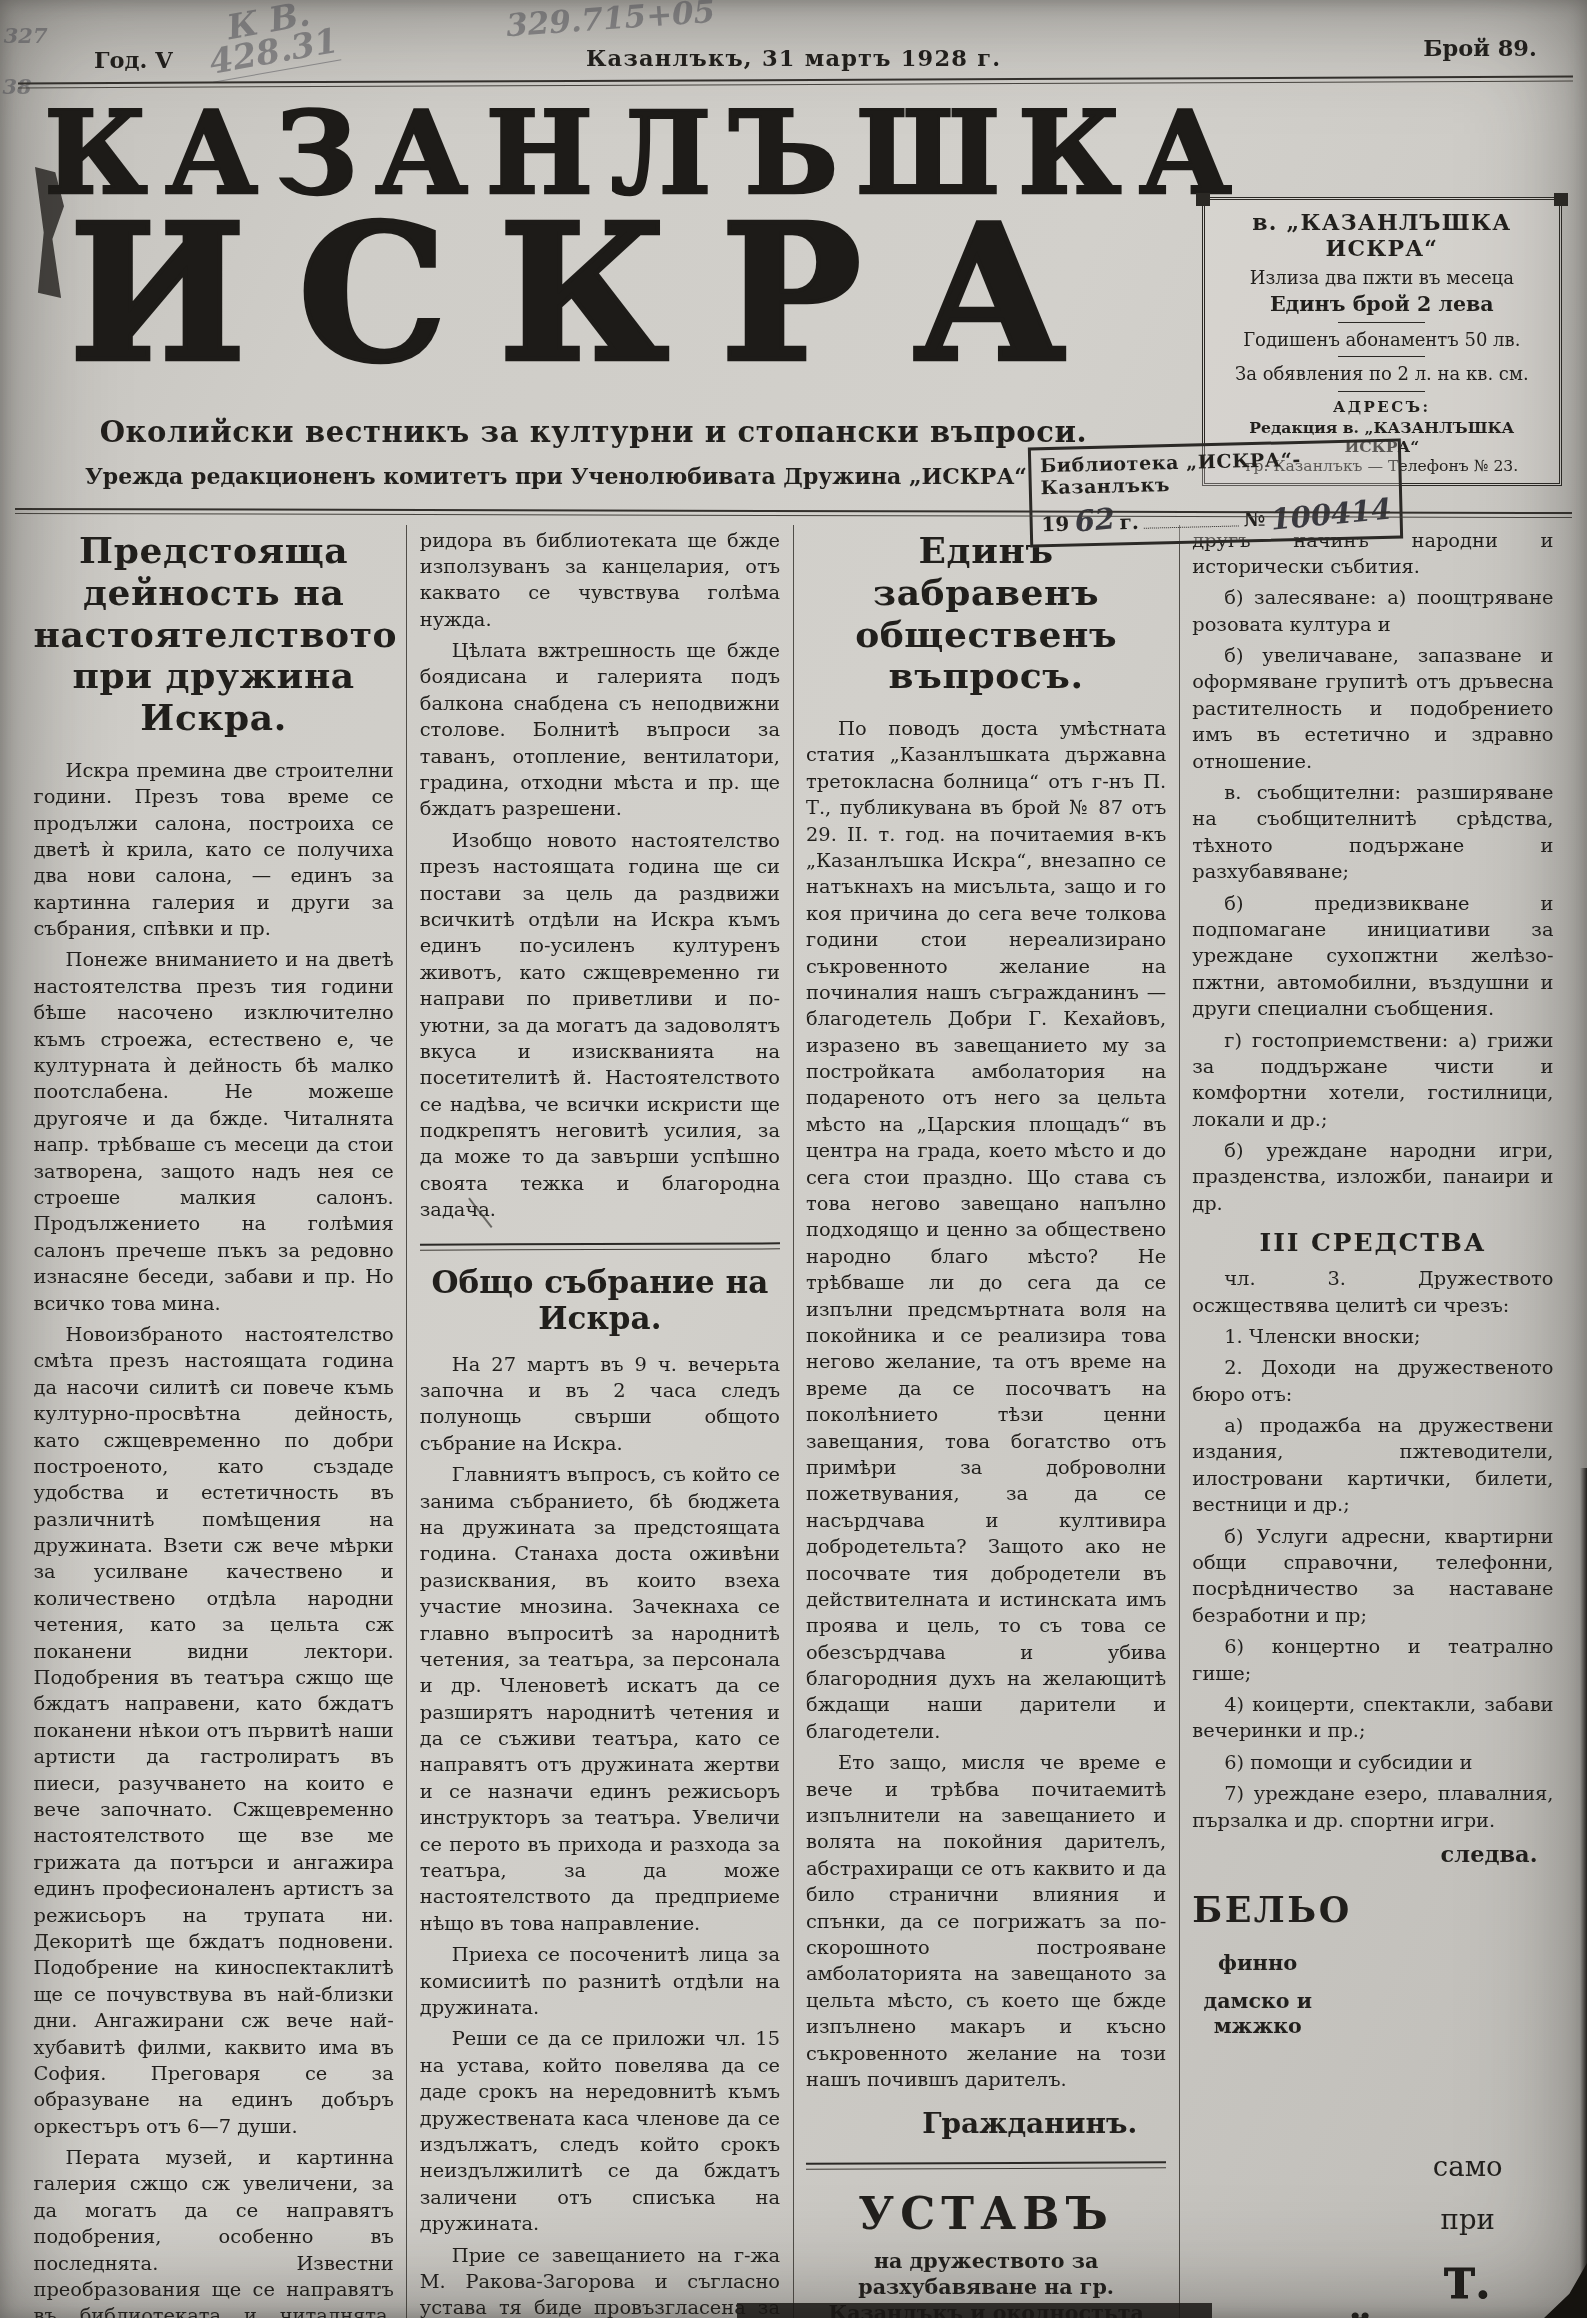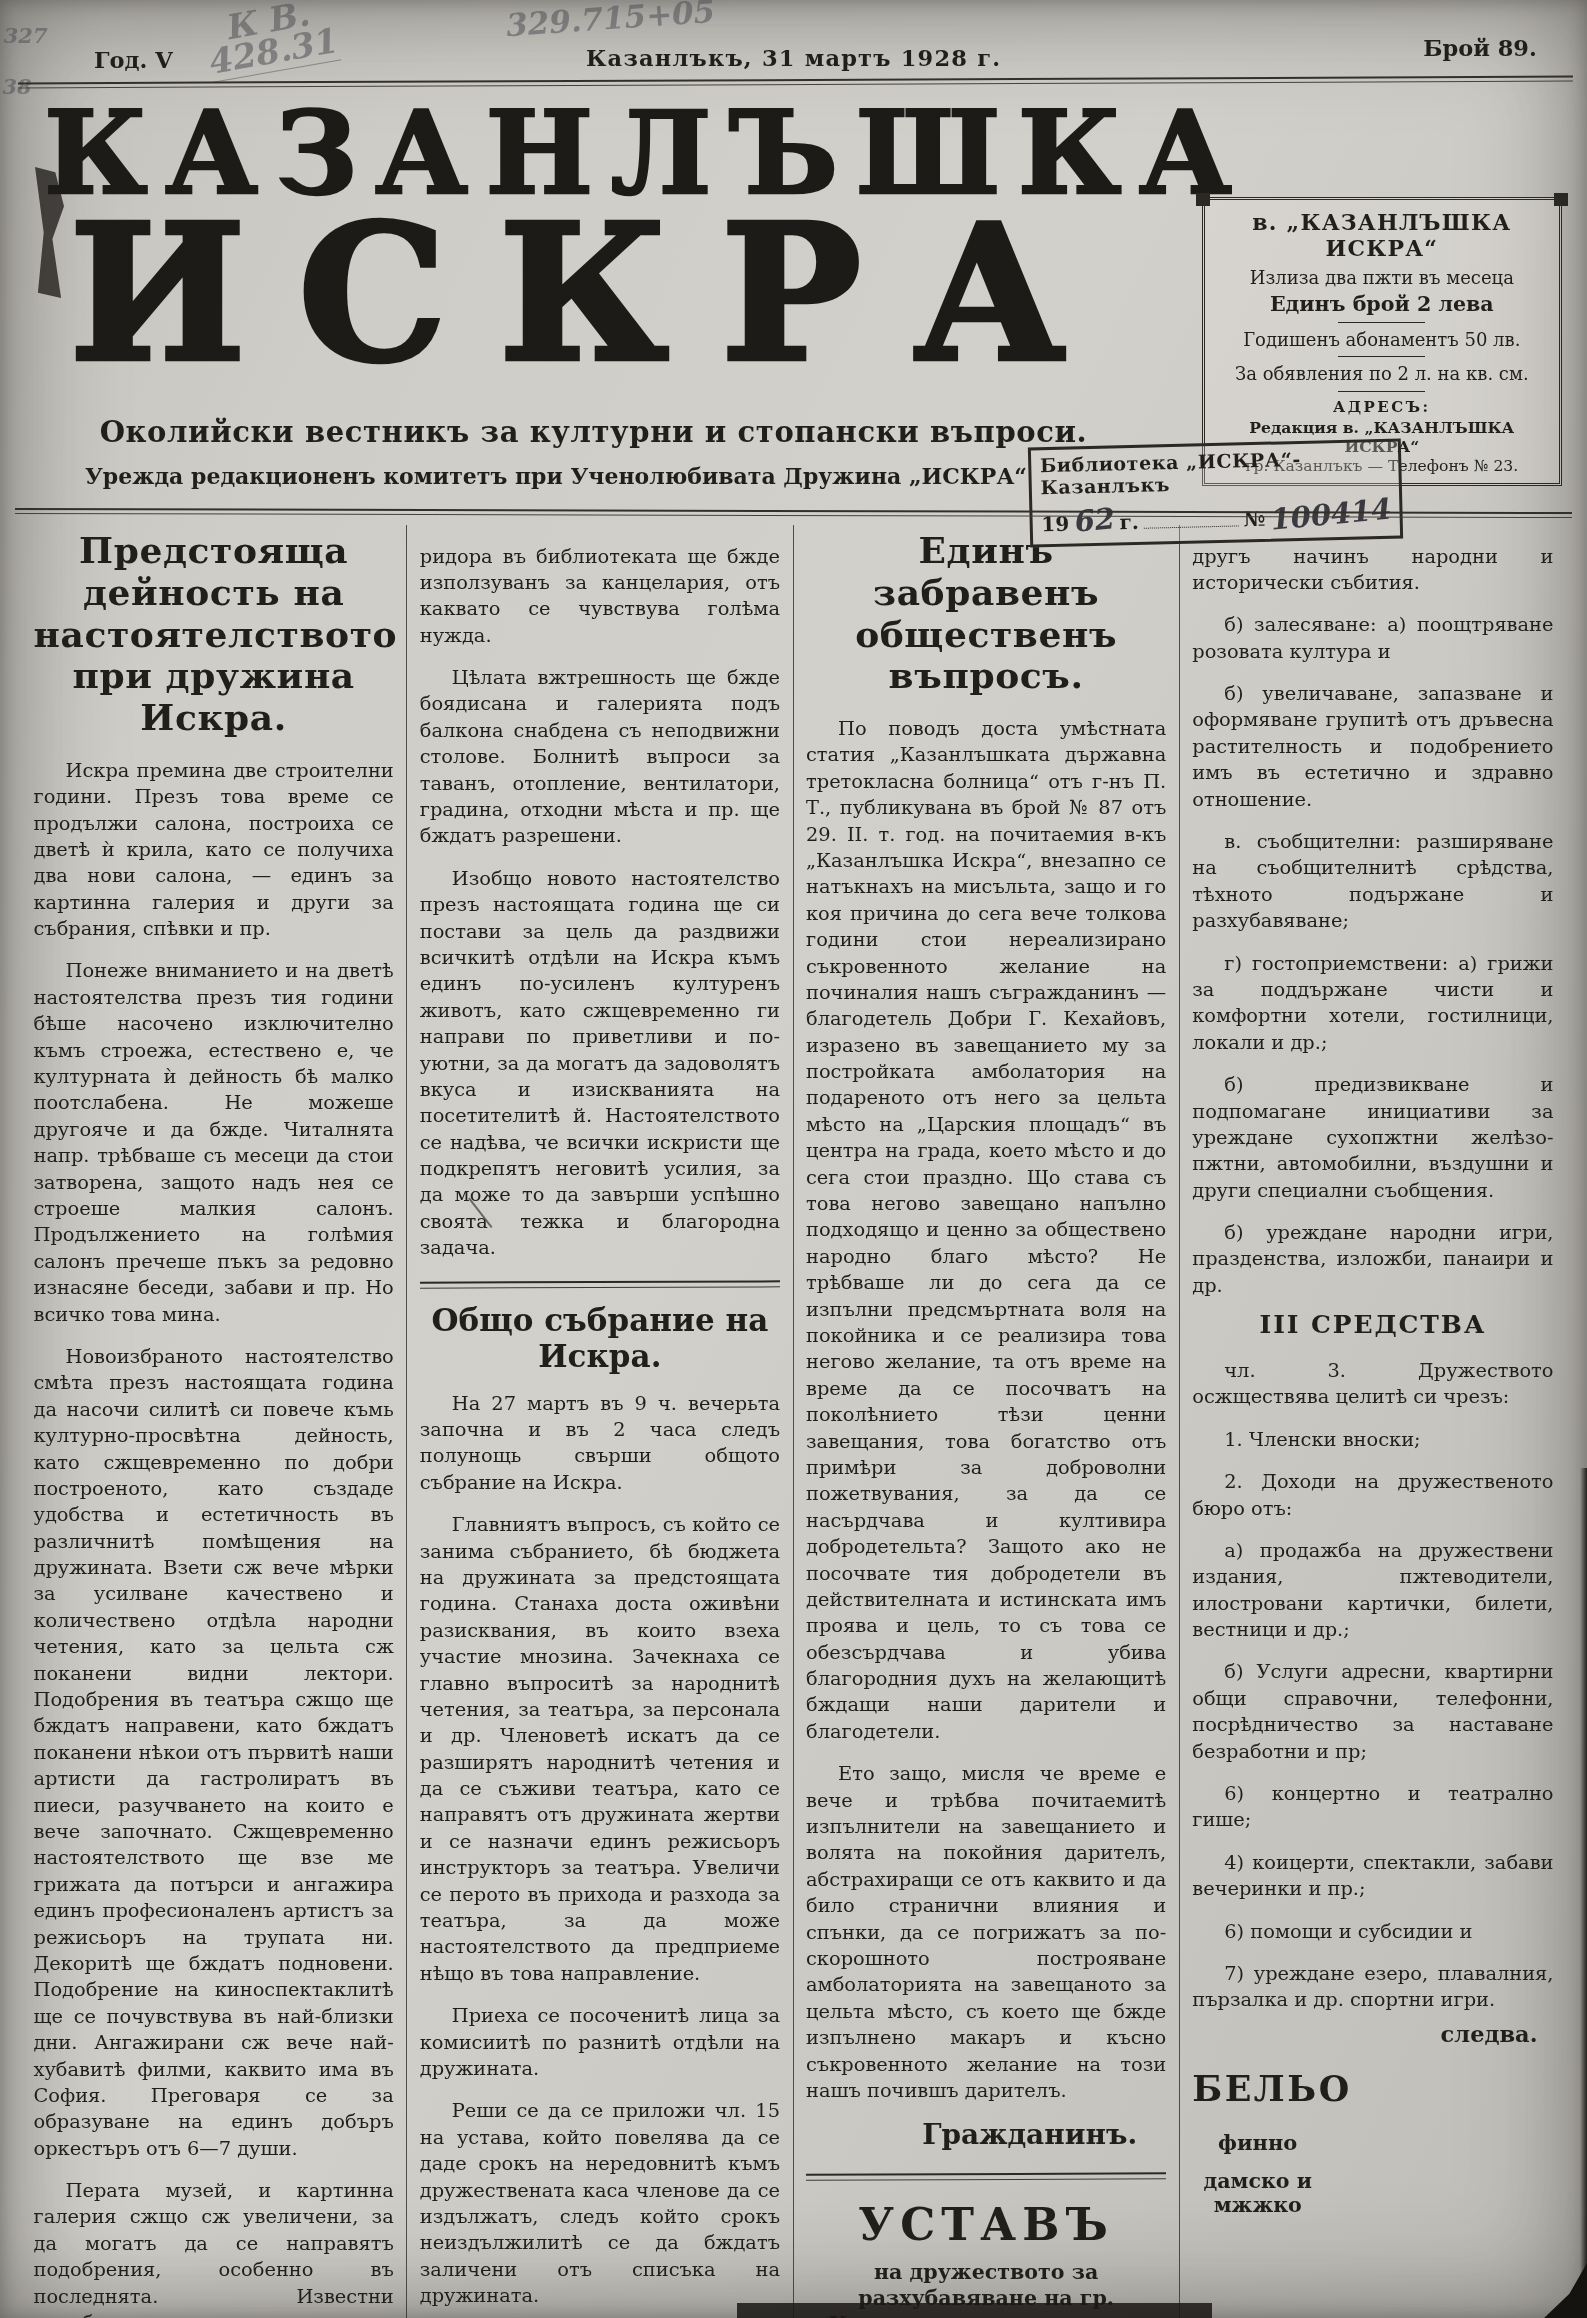--- a/index.html
+++ b/index.html
@@ -51,21 +51,21 @@
   .pencil-check{position:absolute;left:472px;top:1173px;width:69px;height:37px;border-left:2.5px solid rgba(60,58,54,.7);border-bottom:none;transform:rotate(-38deg);}
   
   .columns{display:grid;grid-template-columns:1fr 1fr 1fr 1fr;padding:0 21px;height:1794px;}
   .col{padding:2.5px 12.5px 0;border-right:1.2px solid rgba(48,45,40,.8);overflow:hidden;font-size:19.4px;line-height:1.36;text-align:justify;}
   .col:last-child{border-right:none;}
   .article-h1{font-size:36px;font-weight:bold;text-align:center;line-height:1.16;margin:2.5px 0 19px;letter-spacing:0.6px;}
   .article-h2{font-size:31px;font-weight:bold;text-align:center;line-height:1.15;margin:11.2px 0 15px;}
   .section-h{font-size:25px;font-weight:bold;text-align:center;letter-spacing:1.9px;margin:8.7px 0 6.2px;}
   .ustav-h{font-size:44px;font-weight:bold;text-align:center;letter-spacing:6.2px;margin:16px 0 5px;}
   .sub-h{font-size:20.6px;font-weight:bold;text-align:center;line-height:1.25;margin:0 0 7.5px;}
-  .para{margin:16px 0 5px;text-indent:32px;}
+  .para{margin:0 0 5px;text-indent:32px;}
   .para.noind{text-indent:0;}
   .signature{text-align:right;font-size:28px;font-weight:bold;padding-right:29px;margin:11.2px 0 3.7px;}
   .rule-double{border-top:2.5px solid #2b2926;border-bottom:1.2px solid #3c3934;height:3.7px;margin:19px 0 16px;transform:rotate(-0.2deg);}
   .continued{text-align:right;font-size:22.5px;font-weight:bold;padding-right:16px;margin-top:0;}
   
   .ad-belyo{display:flex;height:618px;margin-top:16px;}
   .ab-left{width:131px;display:flex;flex-direction:column;text-align:center;}
   .ab-title{font-size:35px;font-weight:bold;letter-spacing:2.5px;}
   .ab-s1{font-size:21px;font-weight:bold;margin-top:16px;}
   .ab-s2{font-size:20.6px;font-weight:bold;margin-top:11.2px;line-height:1.2;}
@@ -177,22 +177,22 @@
           <div class="ustav-h">УСТАВЪ</div>
           <div class="sub-h">на дружеството за разхубавяване на гр. Казанлъкъ и околностьта му.</div>
         </div>
       </div>
     <div class="col">
       <div class="blocks">
           <p class="para noind">другъ начинъ народни и исторически събития.</p>
           <p class="para">б) залесяване: а) поощтряване розовата култура и</p>
           <p class="para">б) увеличаване, запазване и оформяване групитѣ отъ дръвесна растителность и подобрението имъ въ естетично и здравно отношение.</p>
           <p class="para">в. съобщителни: разширяване на съобщителнитѣ срѣдства, тѣхното подържане и разхубавяване;</p>
+          <p class="para">б) предизвикване и подпомагане инициативи за уреждане сухопжтни желѣзо-пжтни, автомобилни, въздушни и други специални съобщения.</p>
           <p class="para">г) гостоприемствени: а) грижи за поддържане чисти и комфортни хотели, гостилници, локали и др.;</p>
-          <p class="para">б) предизвикване и подпомагане инициативи за уреждане сухопжтни желѣзо-пжтни, автомобилни, въздушни и други специални съобщения.</p>
           <p class="para">б) уреждане народни игри, празденства, изложби, панаири и др.</p>
           <div class="section-h">III СРЕДСТВА</div>
           <p class="para">чл. 3. Дружеството осжществява целитѣ си чрезъ:</p>
           <p class="para">1. Членски вноски;</p>
           <p class="para">2. Доходи на дружественото бюро отъ:</p>
           <p class="para">а) продажба на дружествени издания, пжтеводители, илостровани картички, билети, вестници и др.;</p>
           <p class="para">б) Услуги адресни, квартирни общи справочни, телефонни, посрѣдничество за наставане безработни и пр;</p>
           <p class="para">6) концертно и театрално гише;</p>
           <p class="para">4) коицерти, спектакли, забави вечеринки и пр.;</p>
           <p class="para">6) помощи и субсидии и</p>

